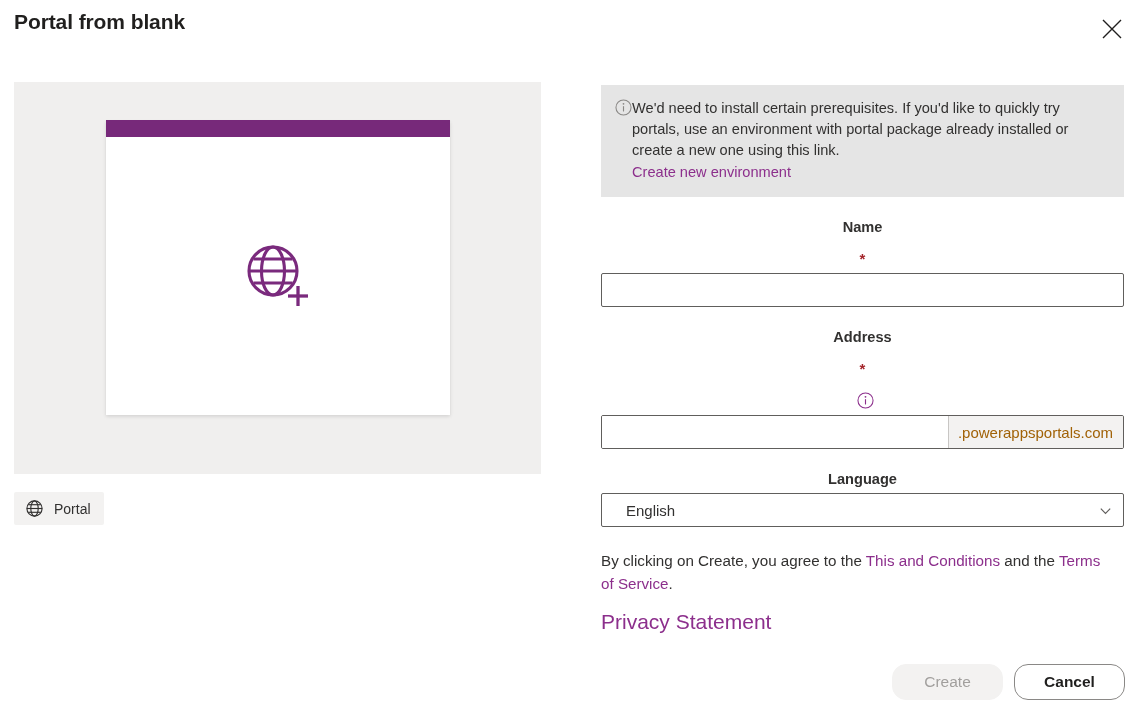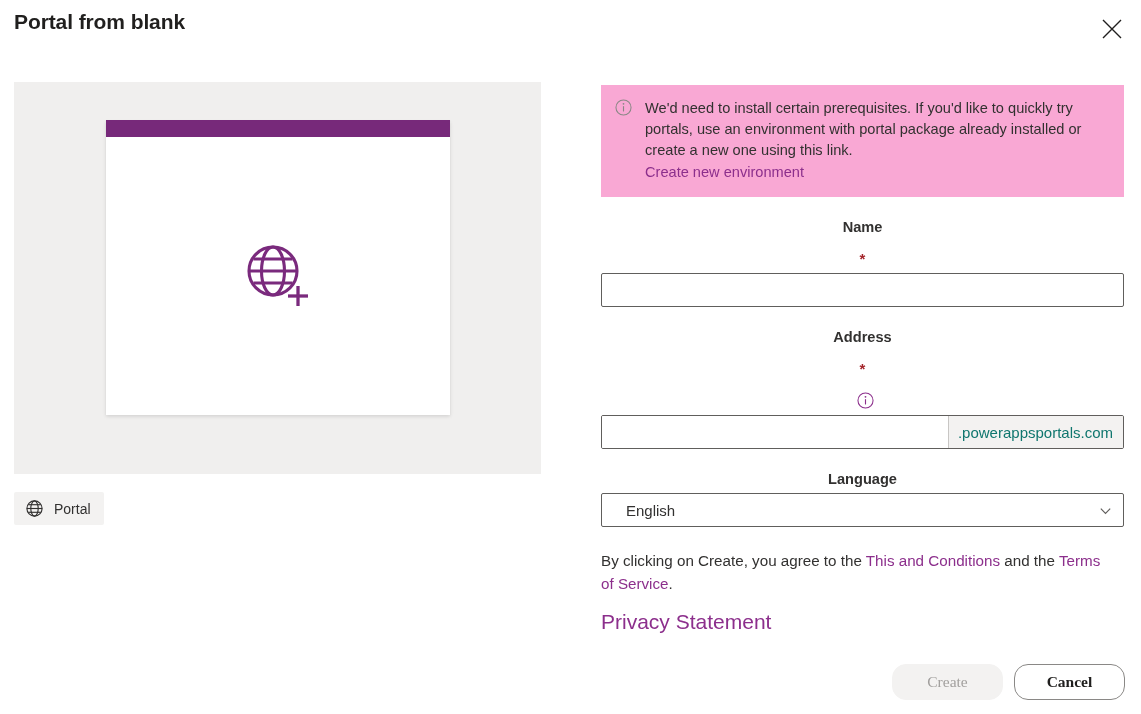--- a/index.html
+++ b/index.html
@@ -106,23 +106,22 @@
     background: #f3f2f1;
     border-radius: 2px;
     padding: 7px 13px 7px 11px;
     font-size: 14px;
     color: #323130;
     justify-content: flex-end;
   }
 
   
   #info-banner {
-    background: #f9a8d4;
-    display: flex;
-    gap: 13px;
+    background: #e5e5e5;
+    display: flex;
     padding: 13px 16px 14px 14px;
     box-sizing: border-box;
     width: 523px;
   }
   #info-banner-text {
     font-size: 14.6px;
     line-height: 21px;
     color: #323130;
   }
   #info-banner-link {
@@ -182,21 +181,21 @@
     background: #ffffff;
     min-width: 0;
   }
   #address-suffix {
     display: flex;
     align-items: center;
     background: #f3f2f1;
     border-left: 1px solid #c8c6c4;
     padding: 0 10px 0 9px;
     font-size: 15px;
-    color: #0f766e;
+    color: #a16207;
     white-space: nowrap;
   }
   #language-select {
     width: 523px;
     height: 34px;
     box-sizing: border-box;
     border: 1px solid #605e5c;
     border-radius: 2px;
     background: #ffffff;
     display: flex;
@@ -228,21 +227,21 @@
     right: 16px;
     bottom: 14px;
     display: flex;
     gap: 11px;
   }
   .btn {
     height: 36px;
     min-width: 111px;
     padding: 0 16px;
     font-size: 15.5px;
-    font-family: Liberation Serif, serif;
+    font-family: Liberation Sans, sans-serif;
     border-radius: 14px;
     cursor: pointer;
   }
   #create-button {
     background: #f3f2f1;
     color: #a19f9d;
     border: 1px solid #f3f2f1;
     cursor: default;
   }
   #cancel-button {

